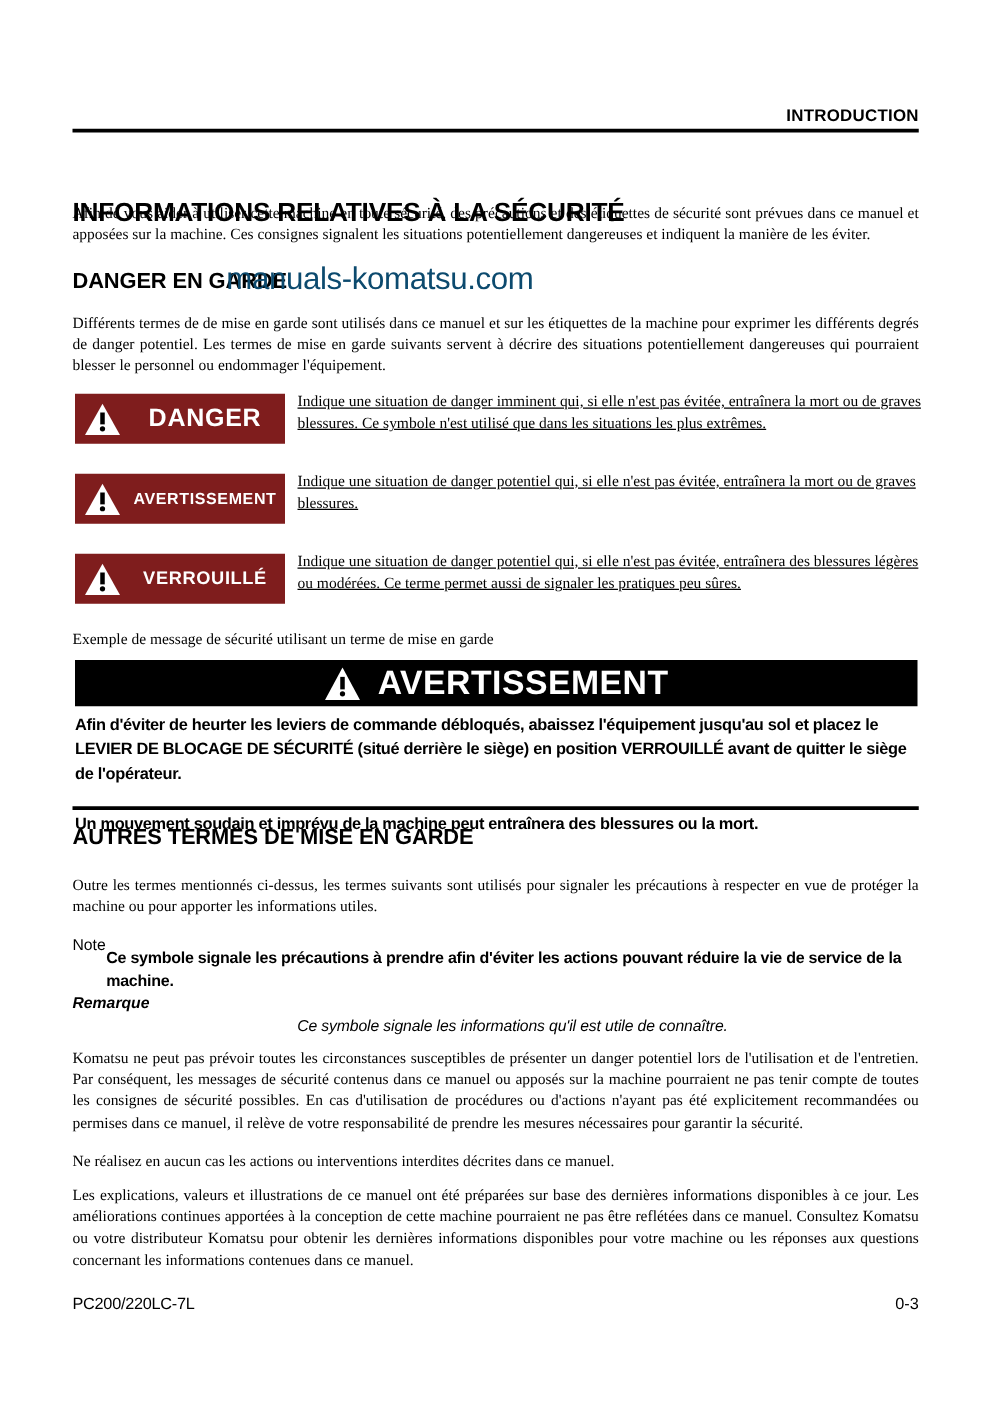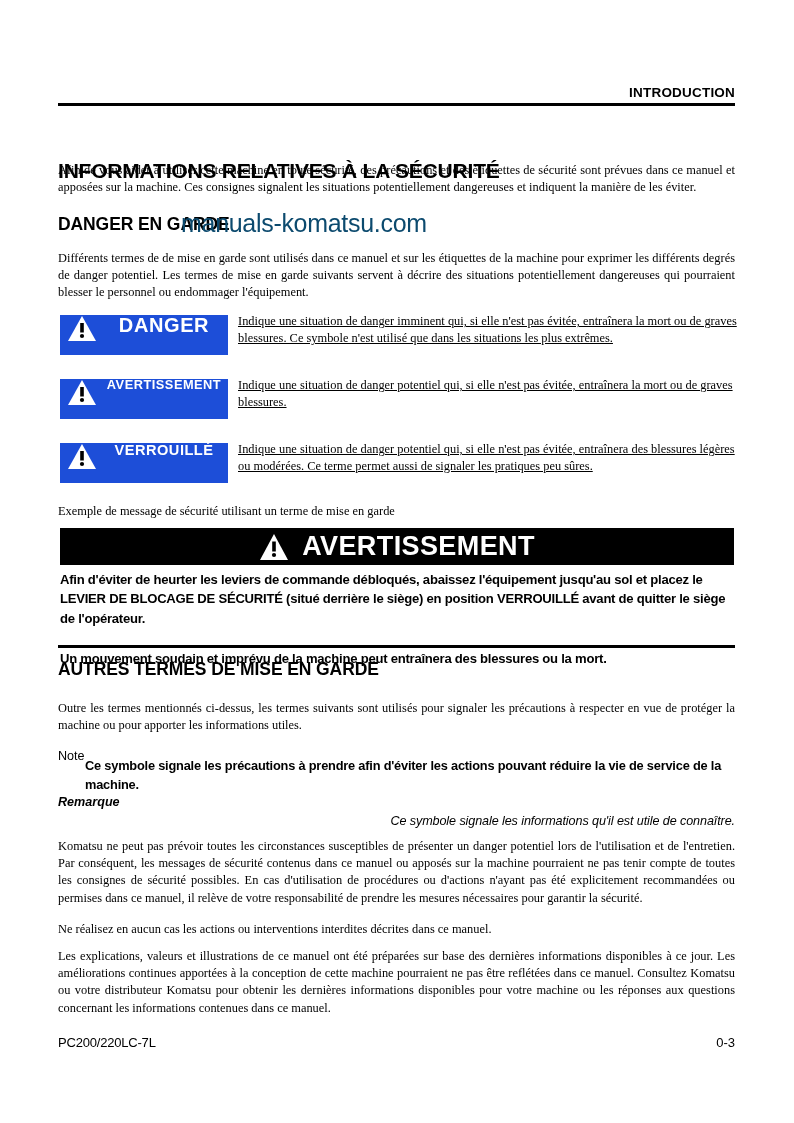--- a/index.html
+++ b/index.html
@@ -93,23 +93,23 @@
     white-space: nowrap;
   }
 
   
   .term-row { position: absolute; left: 0; }
   .term-box {
     position: absolute;
     left: 60px;
     width: 168px;
     height: 40px;
-    background: #1d4ed8;
+    background: #7f1d1d;
     display: flex;
-    align-items: flex-start;
+    align-items: center;
     box-sizing: border-box;
   }
   .term-box .tri-wrap {
     width: 44px;
     display: flex;
     align-items: center;
     justify-content: center;
     flex: none;
   }
   .term-box .term-label {
@@ -211,21 +211,21 @@
   }
   .remarque-body {
     position: absolute;
     left: 85px;
     width: 650px;
     font-family: "Liberation Sans", sans-serif;
     font-style: italic;
     font-size: 12.6px;
     line-height: 18px;
     letter-spacing: -0.1px;
-    text-align: right;
+    text-align: center;
   }
 
   
   .footer-left {
     position: absolute;
     left: 58px;
     top: 1036px;
     font-family: "Liberation Sans", sans-serif;
     font-size: 13px;
     line-height: 1;

